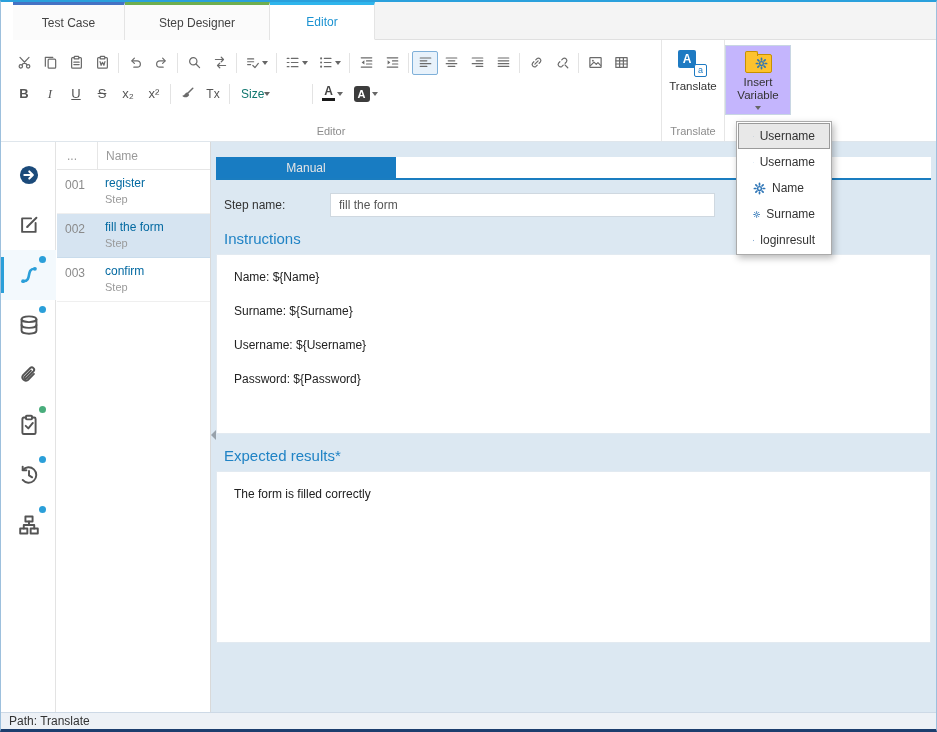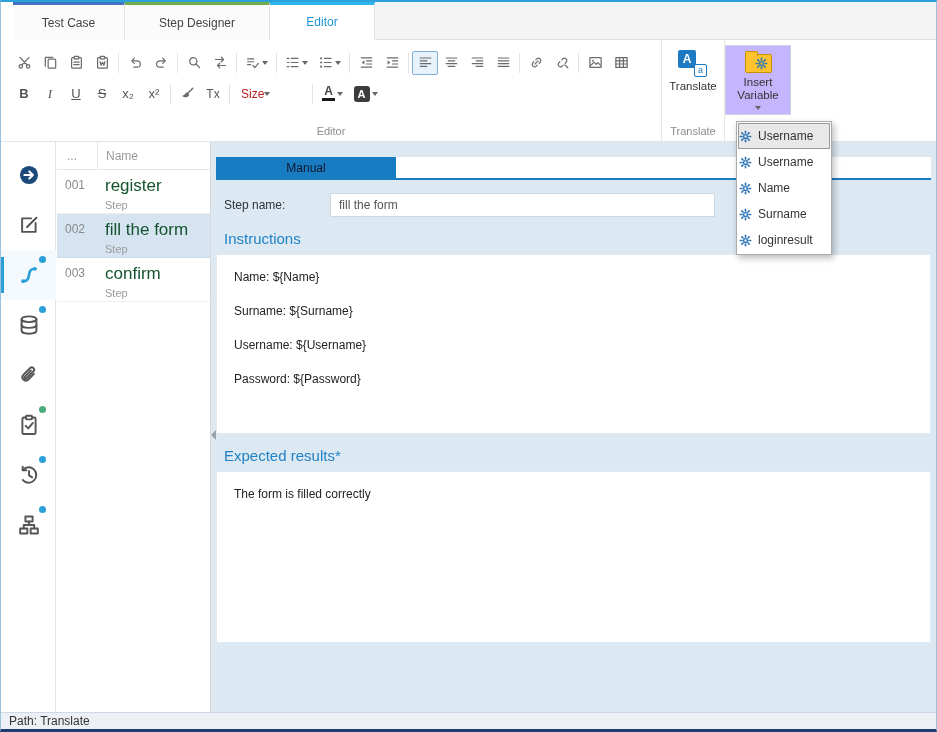--- a/index.html
+++ b/index.html
@@ -25,21 +25,21 @@
   .tbtn svg{width:15px;height:15px;fill:none;stroke:currentColor;stroke-width:1.3;stroke-linecap:round;stroke-linejoin:round}
   .fill{fill:currentColor;stroke:none}
   .sep{width:1px;height:20px;background:#e3e3e3;margin:0 3px;flex:0 0 auto}
   .caret{display:inline-block;width:0;height:0;border-left:3.5px solid transparent;border-right:3.5px solid transparent;border-top:4px solid #666}
   .fmt{font-size:13px;color:#555}
   .bold span{font-weight:bold}
   .italic span{font-style:italic;font-family:"Liberation Serif",serif}
   .under span{text-decoration:underline}
   .strike span{text-decoration:line-through}
   .tx span{font-size:12px}
-  .size-dd{width:76px;height:24px;display:flex;align-items:center;padding:0 8px;color:#b91c1c}
+  .size-dd{width:76px;height:24px;display:flex;align-items:center;padding:0 8px;color:#0f766e}
   .acol{display:flex;flex-direction:column;align-items:center;line-height:11px}
   .acol .aletter{font-size:12px;font-weight:bold;color:#444}
   .cbar{width:13px;height:3px;background:#1a1a1a;margin-top:1px}
   .abox{width:16px;height:16px;background:#3c3c3c;color:#fff;border-radius:3px;display:flex;align-items:center;justify-content:center;font-size:11px;font-weight:bold}
   .group-label{position:absolute;bottom:4px;left:0;width:100%;text-align:center;color:#8c8c8c;font-size:11px}
   .rib-vsep{width:1px;height:100%;background:#e6e6e6;flex:0 0 auto}
   .rib-group{position:relative;display:flex;flex-direction:column;align-items:center;padding-top:5px}
   .g-translate{width:62px}
   .g-iv{width:66px}
   .rib-fill{flex:1}
@@ -49,21 +49,21 @@
   .tr-a{position:absolute;left:0;top:0;width:18px;height:18px;background:#1e7ac2;color:#fff;font-weight:bold;font-size:12px;display:flex;align-items:center;justify-content:center;border-radius:2px}
   .tr-b{position:absolute;right:1px;bottom:0;width:13px;height:13px;background:#fff;border:1.5px solid #1e7ac2;color:#1e7ac2;font-size:9px;display:flex;align-items:center;justify-content:center;border-radius:2px}
   .folder-icon{position:relative;width:27px;height:19px;background:#fdc22e;border:1px solid #c79100;border-radius:2px;margin-top:4px}
   .folder-icon::before{content:"";position:absolute;top:-4px;left:-1px;width:11px;height:4px;background:#fdc22e;border:1px solid #c79100;border-bottom:none;border-radius:2px 2px 0 0}
   .gear{width:13px;height:13px;color:#2e75b6;display:block}
   .folder-icon .gear{position:absolute;right:3px;bottom:2px}
   .iv-caret{margin-top:1px}
 
   
   .dropdown{position:absolute;left:735px;top:119px;width:96px;background:#fff;border:1px solid #ababab;box-shadow:2px 3px 7px rgba(0,0,0,.28);z-index:100;padding:1px}
-  .dd-item{height:26px;display:flex;align-items:center;gap:6px;padding:0 0;border:1px solid transparent}
+  .dd-item{height:26px;display:flex;align-items:center;gap:6px;padding:0 14px;border:1px solid transparent}
   .dd-item.highlight{background:#e8e8e8;border-color:#9a9a9a}
   .dd-item span{font-size:12px;color:#333;white-space:nowrap}
 
   
   .sidebar{position:absolute;left:0;top:140px;width:55px;height:570px;background:#fff;border-right:1px solid #e3e3e3;padding-top:8px}
   .side-btn{position:relative;width:55px;height:50px;display:flex;align-items:center;justify-content:center;color:#545454}
   .side-btn svg{width:22px;height:22px;fill:none;stroke:currentColor;stroke-width:1.4;stroke-linecap:round;stroke-linejoin:round}
   .side-btn.active{color:#2b9fd9;background:#f3f9fd}
   .side-btn.active::before{content:"";position:absolute;left:0;top:7px;bottom:7px;width:3px;background:#2b9fd9}
   .badge{position:absolute;top:6px;right:10px;width:7px;height:7px;border-radius:50%;background:#2b9fd9}
@@ -71,28 +71,28 @@
 
   
   .steplist{position:absolute;left:56px;top:140px;width:154px;height:570px;background:#fff;border-right:1px solid #d9d9d9}
   .sl-header{height:28px;display:flex;align-items:center;border-bottom:1px solid #e6e6e6;color:#9a9a9a}
   .sl-col-num{width:40px;padding-left:10px}
   .sl-col-name{flex:1;padding-left:8px;border-left:1px solid #e6e6e6;height:100%;display:flex;align-items:center}
   .sl-row{height:44px;display:flex;border-bottom:1px solid #efefef}
   .sl-row.selected{background:#d6e4f1;border-bottom-color:#c9dcec}
   .sl-num{width:40px;padding:8px 0 0 8px;color:#8a8a8a}
   .sl-main{padding:6px 0 0 8px;display:flex;flex-direction:column;flex:1}
-  .sl-name{color:#14532d;font-size:17px}
+  .sl-name{color:#0369a1;font-size:12px}
   .sl-type{color:#9a9a9a;font-size:11px;margin-top:3px}
 
   
   .main{position:absolute;left:210px;top:140px;width:725px;height:570px;background:#dce8f2;padding:0 5px}
   .mtabs{display:flex;height:23px;background:#fff;border-bottom:2px solid #1a7dc0;margin-top:15px}
   .mtab{width:180px;display:flex;align-items:center;justify-content:center;font-size:12px}
-  .mtab.active{background:#187cc2;color:#0f172a}
+  .mtab.active{background:#187cc2;color:#e5e5e5}
   .mtab.inactive{width:183px;background:#d6d6d6;color:#8f8f8f}
   .collapse-handle{position:absolute;left:0;top:285px;width:9px;height:16px;display:flex;align-items:center;justify-content:flex-start}
   .collapse-handle::before{content:"";border-top:5px solid transparent;border-bottom:5px solid transparent;border-right:5px solid #98a2ab}
   .step-name-row{display:flex;align-items:center;margin-top:13px;padding-left:8px}
   .snl{width:106px;color:#333}
   .sni{width:385px;height:24px;border:1px solid #cfd8e0;background:#fff;padding:0 8px;font:inherit;font-size:12px;color:#555;outline:none}
   .section-title{color:#2083c5;font-size:15px;margin-top:13px;padding-left:8px}
   .text-box{background:#fff;border:1px solid #e2eaf1;margin-top:7px;padding:15px 17px}
   .text-box .line{font-size:12px;color:#222;margin-bottom:20px}
   .text-box .line:last-child{margin-bottom:0}

